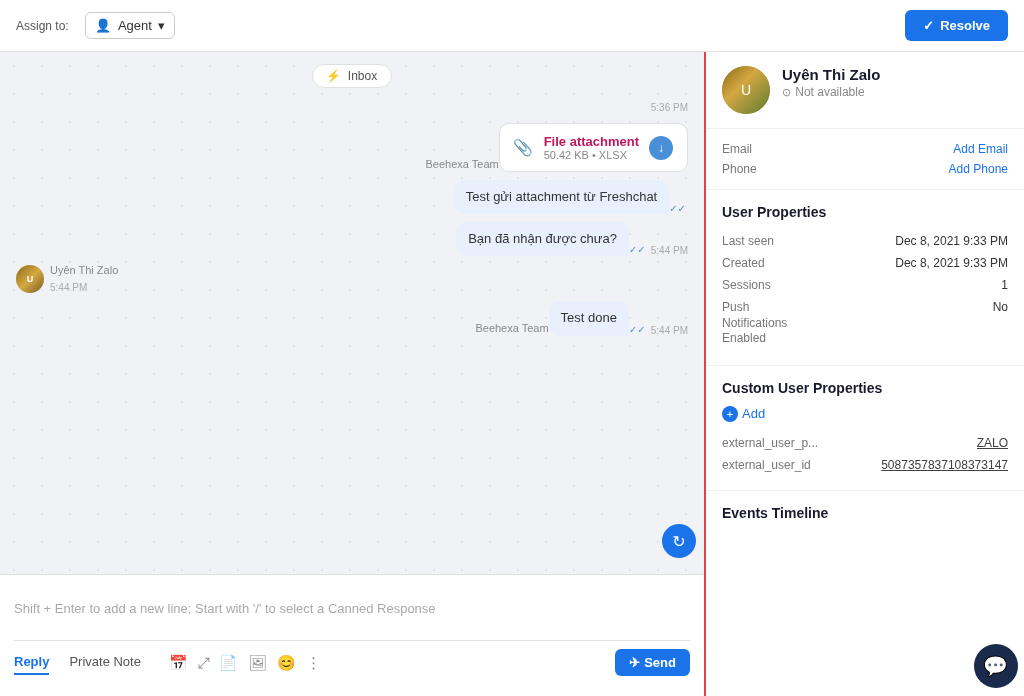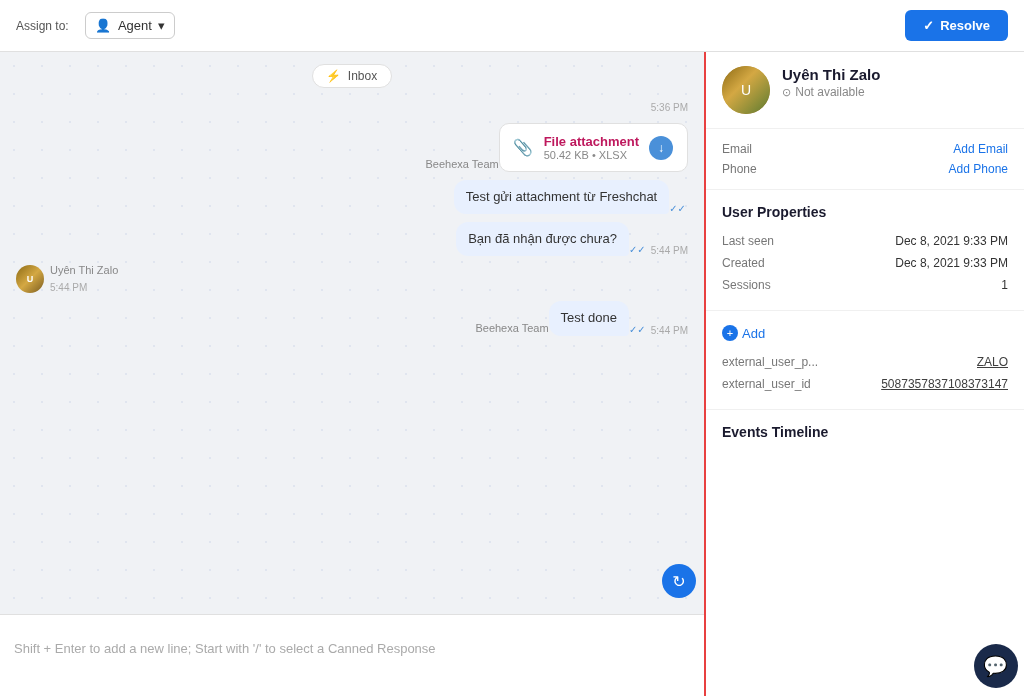--- a/index.html
+++ b/index.html
@@ -180,20 +180,38 @@
         </div>
 
       </div>
 
       <div style="position:relative;">
         <div class="refresh-icon" style="position:absolute;right:8px;top:-50px;">↻</div>
       </div>
 
       <div class="chat-input-area">
         <div class="input-placeholder" contenteditable="true" style="outline: none; min-height: 40px;">Shift + Enter to add a new line; Start with '/' to select a Canned Response</div>
+        <div class="input-toolbar">
+          <div class="reply-tabs">
+            <span class="reply-tab active">Reply</span>
+            <span class="reply-tab">Private Note</span>
+          </div>
+          <div style="flex:1;display:flex;justify-content:flex-end;align-items:center;gap:10px;">
+            <span class="toolbar-icon">📅</span>
+            <span class="toolbar-icon">⤢</span>
+            <span class="toolbar-icon">📄</span>
+            <span class="toolbar-icon">🖼</span>
+            <span class="toolbar-icon">😊</span>
+            <span class="toolbar-icon">⋮</span>
+            <button class="send-btn">
+              <span>✈</span>
+              <span>Send</span>
+            </button>
+          </div>
+        </div>
       </div>
     </div>
   </div>
 
   <div class="right-panel">
 
     <div class="user-profile">
       <div class="user-avatar">
         <div class="av-img">
 
@@ -228,23 +246,28 @@
         <span class="prop-value">Dec 8, 2021 9:33 PM</span>
       </div>
       <div class="prop-row">
         <span class="prop-label">Created</span>
         <span class="prop-value">Dec 8, 2021 9:33 PM</span>
       </div>
       <div class="prop-row">
         <span class="prop-label">Sessions</span>
         <span class="prop-value">1</span>
       </div>
+      <div class="push-notif-row">
+        <span class="push-label">Push<br>Notifications<br>Enabled</span>
+        <span class="push-value">No</span>
+      </div>
     </div>
 
     <div class="section">
+      <div class="section-title">Custom User Properties</div>
       <div class="add-btn">
         <div class="add-btn-circle">+</div>
         <span>Add</span>
       </div>
       <div class="custom-prop-row">
         <span class="custom-prop-key">external_user_p...</span>
         <span class="custom-prop-val">ZALO</span>
       </div>
       <div class="custom-prop-row">
         <span class="custom-prop-key">external_user_id</span>

